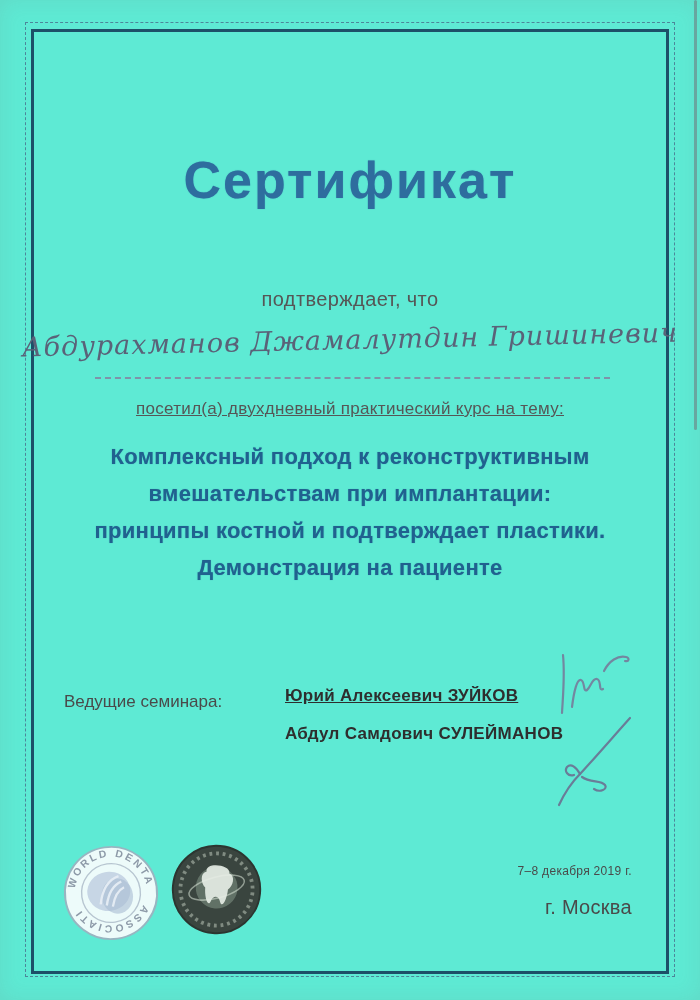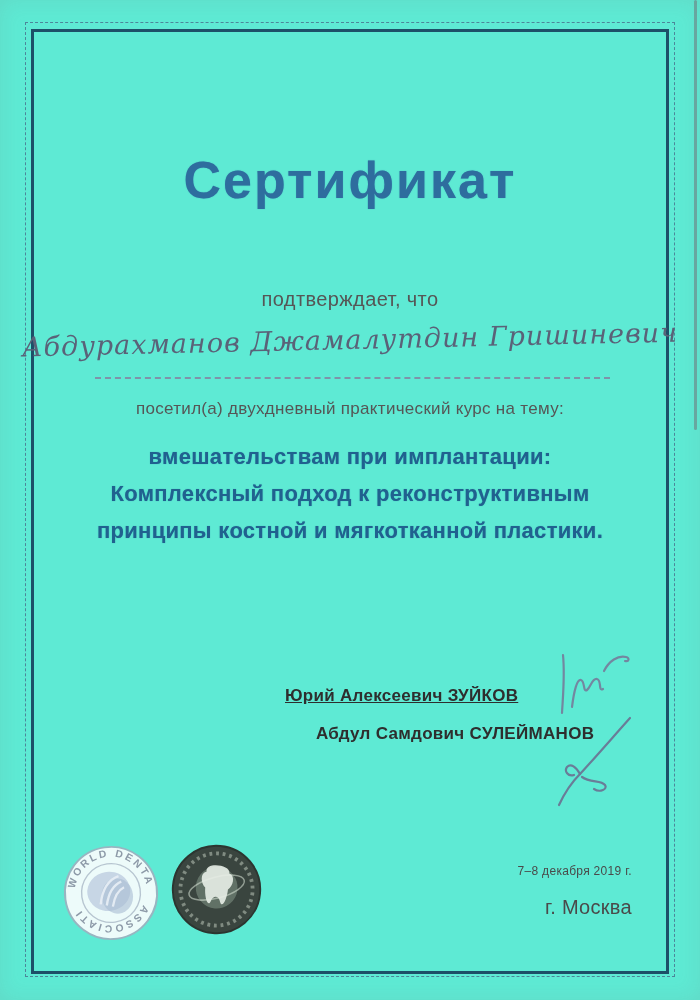--- a/index.html
+++ b/index.html
@@ -18,29 +18,29 @@
     font-size:52px;font-weight:600;letter-spacing:2px;color:#2e6d9e;
     text-shadow:0 0 1px rgba(46,109,158,.55);}
   .confirm{position:absolute;top:288px;left:0;width:100%;text-align:center;
     font-size:20px;color:#565656;letter-spacing:.4px;}
   .recipient{position:absolute;top:324px;left:0;width:100%;text-align:center;
     font-family:"DejaVu Serif",serif;font-style:italic;font-size:27px;
     color:#5a6278;transform:rotate(-1.3deg);letter-spacing:1px;}
   .recipient-line{position:absolute;top:377px;left:95px;width:515px;height:0;
     border-top:2px dashed #7e93a9;}
   .intro{position:absolute;top:399px;left:0;width:100%;text-align:center;
-    font-size:17px;color:#565656;letter-spacing:.3px;}
+    font-size:17px;color:#565656;letter-spacing:.3px;text-decoration:underline;}
   .course{position:absolute;top:438px;left:40px;width:620px;text-align:center;}
   .course div{font-size:22px;line-height:37px;font-weight:700;color:#20618f;
     letter-spacing:.3px;text-shadow:0 0 1px rgba(32,97,143,.5);}
   .leaders-label{position:absolute;top:692px;left:64px;font-size:17px;color:#4a4a4a;}
   .leader-name-1{position:absolute;top:686px;left:285px;font-size:17px;
     font-weight:700;color:#2e2e2e;letter-spacing:.3px;text-decoration:underline;}
   .leader-name-2{position:absolute;top:724px;left:285px;font-size:17px;
-    font-weight:700;color:#2e2e2e;letter-spacing:.3px;margin-left:31px;}
+    font-weight:700;color:#2e2e2e;letter-spacing:.3px;}
   .sig1{position:absolute;left:548px;top:645px;}
   .sig2{position:absolute;left:538px;top:712px;}
   .seal-left{position:absolute;left:62px;top:842px;transform:rotate(-8deg);}
   .seal-right{position:absolute;left:169px;top:840px;transform:rotate(5deg);}
   .date-line{position:absolute;top:864px;right:68px;font-size:12px;color:#4a4a4a;
     text-align:right;letter-spacing:.3px;}
   .city-line{position:absolute;top:896px;right:68px;font-size:20px;color:#4a4a4a;
     text-align:right;letter-spacing:.3px;}
 </style>
 </head>
@@ -55,25 +55,27 @@
   <div class="title">Сертификат</div>
 
   <div class="confirm">подтверждает, что</div>
 
   <div class="recipient">Абдурахманов Джамалутдин Гришиневич</div>
   <div class="recipient-line"></div>
 
   <div class="intro">посетил(а) двухдневный практический курс  на тему:</div>
 
   <div class="course">
+    <div>Комплексный подход к реконструктивным</div>
     <div>вмешательствам при имплантации:</div>
-    <div>Комплексный подход к реконструктивным</div>
-    <div>принципы костной и мягкотканной пластики.</div>
+    <div>принципы костной и подтверждает пластики.</div>
+    <div>Демонстрация на пациенте</div>
   </div>
 
+  <div class="leaders-label">Ведущие семинара:</div>
   <div class="leader-name-1">Юрий Алексеевич ЗУЙКОВ</div>
   <div class="leader-name-2">Абдул Самдович СУЛЕЙМАНОВ</div>
 
   <svg class="sig1" width="86" height="72" viewBox="0 0 86 72">
     <g fill="none" stroke="#767d9b" stroke-width="2.2" stroke-linecap="round" opacity="0.9">
       <path d="M14,68 C15,50 17,30 15,10"></path>
       <path d="M24,62 C26,46 29,34 33,35 C37,36 35,48 39,45 C43,42 44,33 49,34 C54,35 50,47 55,44"></path>
       <path d="M56,26 C61,16 70,10 78,12 C82,13 81,17 77,16"></path>
     </g>
   </svg>

